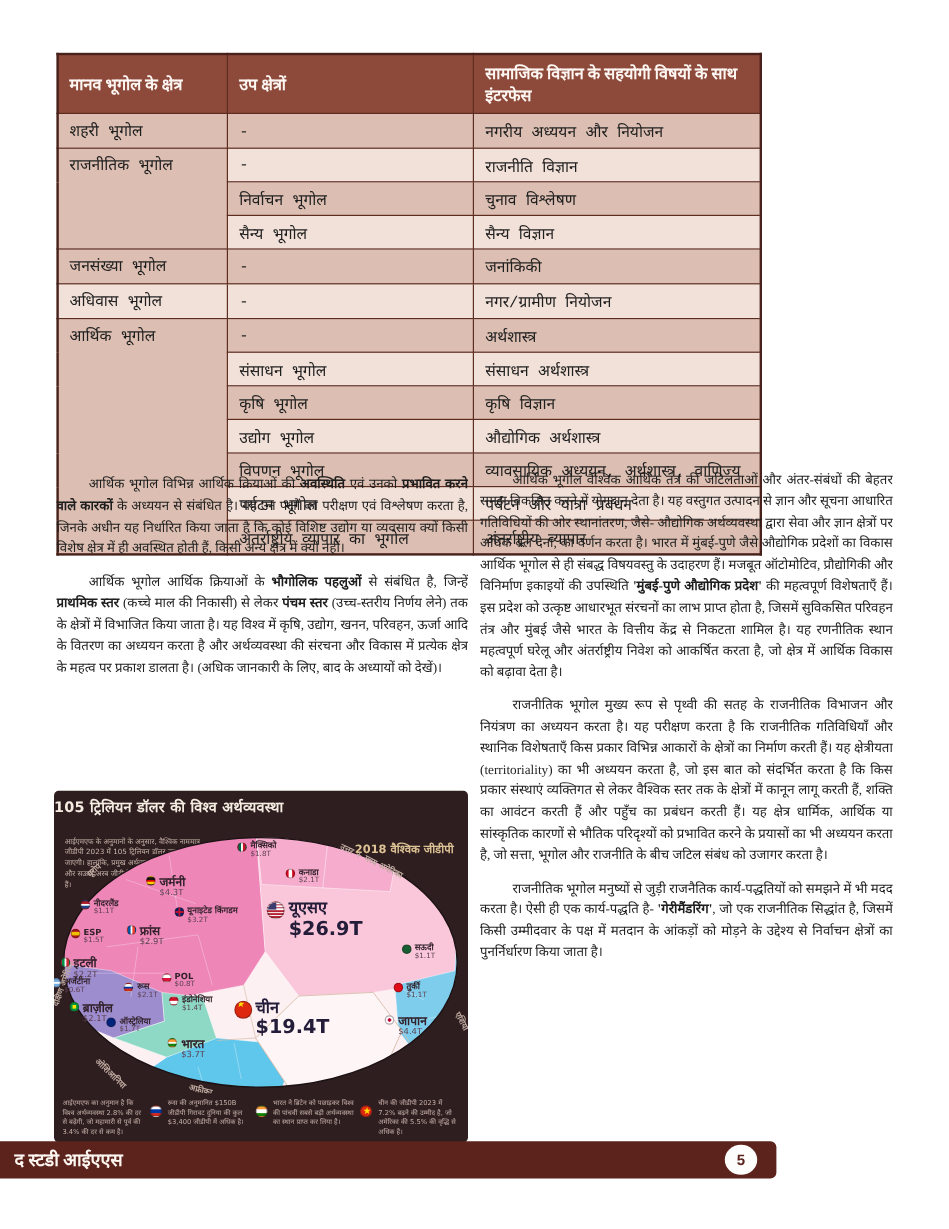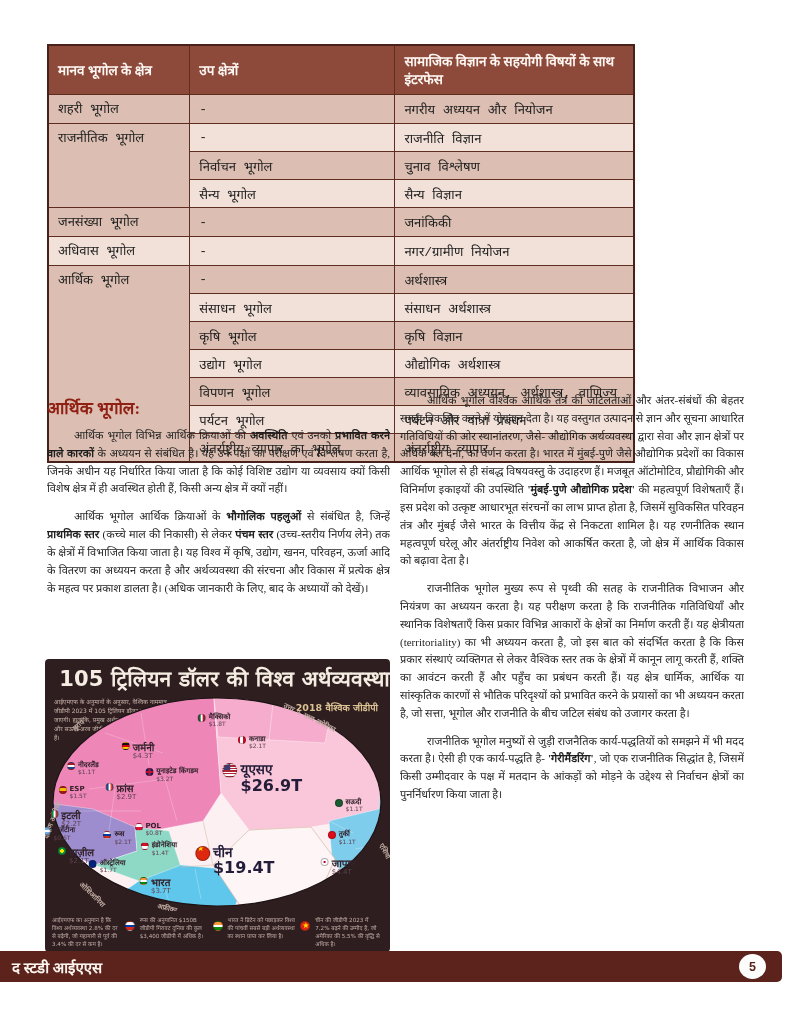--- a/index.html
+++ b/index.html
@@ -24,29 +24,29 @@
   .col-right{position:absolute;left:400px;top:392px;width:344px;height:556px;overflow:hidden;}
   h2.sec{color:#8f2013;font-size:17px;font-weight:bold;margin:0 0 8px 0;}
   h2.sec2{color:#8f2013;font-size:17px;font-weight:bold;margin:10px 0 8px 0;}
   p.body{font-size:11px;line-height:1.62;text-align:justify;text-indent:27px;margin:0 0 10px 0;}
   p.body .b{font-weight:bold;}
 
   
   .infographic{position:absolute;left:45px;top:659px;width:345px;height:293px;
                background:#2e1e1f;border-radius:4px;overflow:hidden;
                font-family:"DejaVu Sans","Liberation Sans",sans-serif;}
-  .ig-title{position:absolute;top:5px;left:0;width:100%;text-align:right;color:#f5ece2;
-            font-weight:bold;font-size:21px;letter-spacing:.2px;}
+  .ig-title{position:absolute;top:5px;left:0;width:100%;text-align:left;color:#f5ece2;
+            font-weight:bold;font-size:12px;letter-spacing:.2px;}
   .ig-note{position:absolute;top:38px;left:9px;width:118px;color:#cbb6ad;font-size:6px;line-height:1.5;}
   .ig-date{position:absolute;top:42px;right:12px;color:#dcc194;font-size:9.5px;font-weight:bold;}
   .globe{position:absolute;top:34px;left:0;width:345px;height:218px;}
   .globe svg{position:absolute;left:0;top:0;}
 
   .clabel{position:absolute;display:flex;gap:3px;align-items:flex-start;transform:translate(-50%,0);
-          color:#33222b;line-height:1.1;margin-top:12px;}
+          color:#33222b;line-height:1.1;}
   .clabel .txt{display:flex;flex-direction:column;}
   .clabel .cname{font-weight:bold;font-size:7px;white-space:nowrap;}
   .clabel .cval{font-size:6px;color:#5d4150;}
   .clabel.med .cname{font-size:10px;}
   .clabel.med .cval{font-size:7px;}
   .clabel.big .cname{font-size:13.5px;color:#241d3a;}
   .clabel.big .cval{font-size:16px;font-weight:bold;color:#241d3a;}
   .clabel.wrap .cname{white-space:normal;width:44px;}
 
   .flag{width:8px;height:8px;border-radius:50%;flex:0 0 auto;border:1px solid rgba(40,20,25,.35);
@@ -74,21 +74,21 @@
   .f-spain{background:linear-gradient(180deg,#aa151b 25%,#f1bf00 25% 75%,#aa151b 75%);}
   .f-poland{background:linear-gradient(180deg,#fff 50%,#dc143c 50%);}
   .f-argentina{background:linear-gradient(180deg,#74acdf 33%,#fff 33% 66%,#74acdf 66%);}
 
   .ig-footnotes{position:absolute;left:7px;right:7px;bottom:4px;display:flex;gap:5px;
                 align-items:flex-start;color:#c4aea8;font-size:5.6px;line-height:1.45;}
   .ig-footnotes .fn{flex:1 1 0;}
   .ig-footnotes .flag{width:10px;height:10px;margin-top:5px;}
 
   
-  .footer-bar{position:absolute;left:0;top:951px;width:782px;height:31px;background:#5c231c;
+  .footer-bar{position:absolute;left:0;top:951px;width:647px;height:31px;background:#5c231c;
               border-radius:0 5px 5px 0;display:flex;align-items:center;}
   .footer-brand{color:#fdf6f0;font-weight:bold;font-size:15px;margin-left:12px;}
   .page-badge{position:absolute;right:16px;top:3px;width:27px;height:25px;background:#fdfdfb;
               border-radius:50%;display:flex;align-items:center;justify-content:center;
               color:#5c231c;font-weight:bold;font-size:12.5px;font-family:"Liberation Sans",sans-serif;}
 </style>
 </head>
 <body>
 
 <div class="page">
@@ -158,21 +158,20 @@
           </tr>
           <tr class="odd">
             <td>अंतर्राष्ट्रीय व्यापार का भूगोल</td>
             <td>अंतर्राष्ट्रीय व्यापार</td>
           </tr>
         </tbody>
     </table>
   </div>
 
   <div class="col-left">
-    <h2 class="sec">आर्थिक भूगोल:</h2>
     <p class="body"><span>आर्थिक भूगोल विभिन्न आर्थिक क्रियाओं की </span><span class="b">अवस्थिति</span><span> एवं उनको </span><span class="b">प्रभावित करने वाले कारकों</span><span> के अध्ययन से संबंधित है। यह उन पक्षों का परीक्षण एवं विश्लेषण करता है, जिनके अधीन यह निर्धारित किया जाता है कि कोई विशिष्ट उद्योग या व्यवसाय क्यों किसी विशेष क्षेत्र में ही अवस्थित होती हैं, किसी अन्य क्षेत्र में क्यों नहीं।</span></p>
     <p class="body"><span>आर्थिक भूगोल आर्थिक क्रियाओं के </span><span class="b">भौगोलिक पहलुओं</span><span> से संबंधित है, जिन्हें </span><span class="b">प्राथमिक स्तर</span><span> (कच्चे माल की निकासी) से लेकर </span><span class="b">पंचम स्तर</span><span> (उच्च-स्तरीय निर्णय लेने) तक के क्षेत्रों में विभाजित किया जाता है। यह विश्व में कृषि, उद्योग, खनन, परिवहन, ऊर्जा आदि के वितरण का अध्ययन करता है और अर्थव्यवस्था की संरचना और विकास में प्रत्येक क्षेत्र के महत्व पर प्रकाश डालता है। (अधिक जानकारी के लिए, बाद के अध्यायों को देखें)।</span></p>
   </div>
 
   <div class="col-right">
     <p class="body"><span>आर्थिक भूगोल वैश्विक आर्थिक तंत्र की जटिलताओं और अंतर-संबंधों की बेहतर समझ विकसित करने में योगदान देता है। यह वस्तुगत उत्पादन से ज्ञान और सूचना आधारित गतिविधियों की ओर स्थानांतरण, जैसे- औद्योगिक अर्थव्यवस्था द्वारा सेवा और ज्ञान क्षेत्रों पर अधिक बल देना, का वर्णन करता है। भारत में मुंबई-पुणे जैसे औद्योगिक प्रदेशों का विकास आर्थिक भूगोल से ही संबद्ध विषयवस्तु के उदाहरण हैं। मजबूत ऑटोमोटिव, प्रौद्योगिकी और विनिर्माण इकाइयों की उपस्थिति </span><span class="b">'मुंबई-पुणे औद्योगिक प्रदेश'</span><span> की महत्वपूर्ण विशेषताएँ हैं। इस प्रदेश को उत्कृष्ट आधारभूत संरचनों का लाभ प्राप्त होता है, जिसमें सुविकसित परिवहन तंत्र और मुंबई जैसे भारत के वित्तीय केंद्र से निकटता शामिल है। यह रणनीतिक स्थान महत्वपूर्ण घरेलू और अंतर्राष्ट्रीय निवेश को आकर्षित करता है, जो क्षेत्र में आर्थिक विकास को बढ़ावा देता है।</span></p>
     <p class="body"><span>राजनीतिक भूगोल मुख्य रूप से पृथ्वी की सतह के राजनीतिक विभाजन और नियंत्रण का अध्ययन करता है। यह परीक्षण करता है कि राजनीतिक गतिविधियाँ और स्थानिक विशेषताएँ किस प्रकार विभिन्न आकारों के क्षेत्रों का निर्माण करती हैं। यह क्षेत्रीयता (territoriality) का भी अध्ययन करता है, जो इस बात को संदर्भित करता है कि किस प्रकार संस्थाएं व्यक्तिगत से लेकर वैश्विक स्तर तक के क्षेत्रों में कानून लागू करती हैं, शक्ति का आवंटन करती हैं और पहुँच का प्रबंधन करती हैं। यह क्षेत्र धार्मिक, आर्थिक या सांस्कृतिक कारणों से भौतिक परिदृश्यों को प्रभावित करने के प्रयासों का भी अध्ययन करता है, जो सत्ता, भूगोल और राजनीति के बीच जटिल संबंध को उजागर करता है।</span></p>
     <p class="body"><span>राजनीतिक भूगोल मनुष्यों से जुड़ी राजनैतिक कार्य-पद्धतियों को समझने में भी मदद करता है। ऐसी ही एक कार्य-पद्धति है- </span><span class="b">'गेरीमैंडरिंग'</span><span>, जो एक राजनीतिक सिद्धांत है, जिसमें किसी उम्मीदवार के पक्ष में मतदान के आंकड़ों को मोड़ने के उद्देश्य से निर्वाचन क्षेत्रों का पुनर्निर्धारण किया जाता है।</span></p>
   </div>
 

